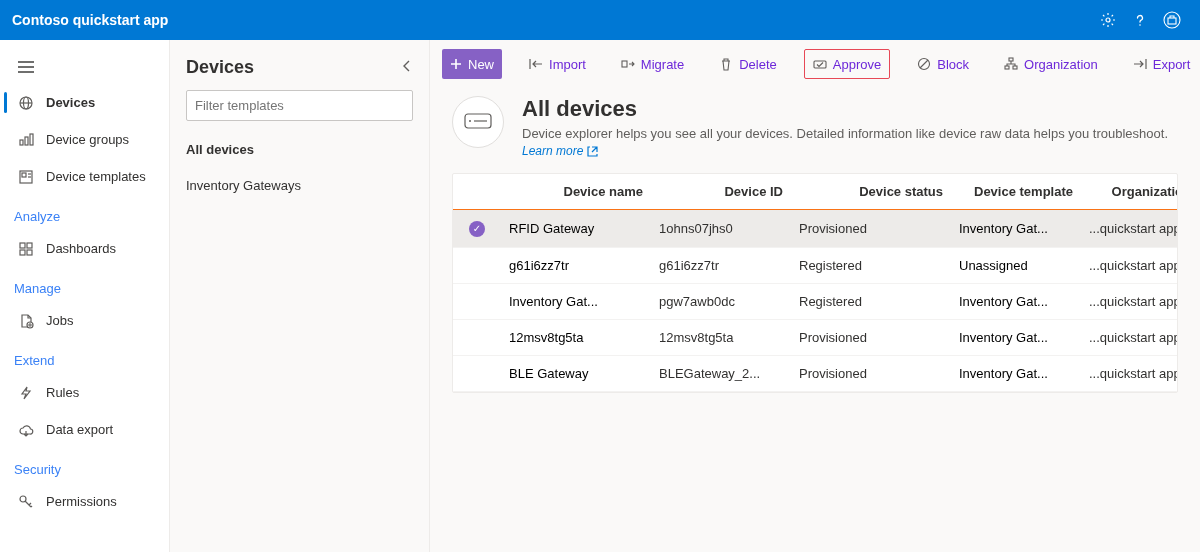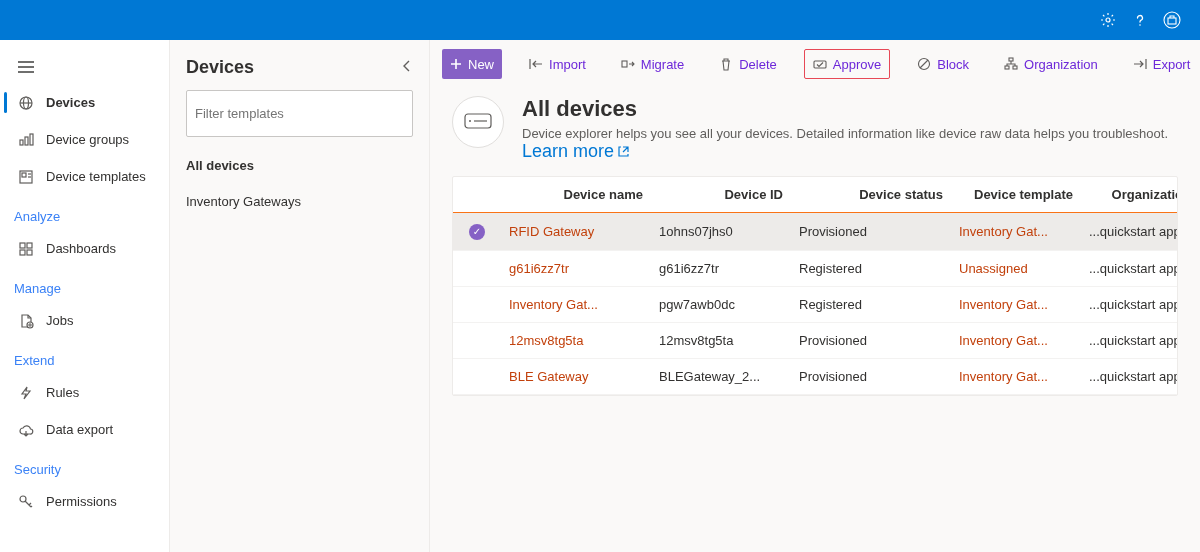--- a/index.html
+++ b/index.html
@@ -15,51 +15,52 @@
 .nav{width:170px;border-right:1px solid #edebe9;display:flex;flex-direction:column;padding-top:10px;}
 .burger{height:34px;display:flex;align-items:center;padding-left:18px;}
 .nav-item{height:37px;display:flex;align-items:center;padding-left:18px;font-size:13px;cursor:pointer;gap:12px;position:relative;}
 .nav-item.active{background:#fff;font-weight:600;}
 .nav-item.active::before{content:"";position:absolute;left:4px;top:8px;bottom:8px;width:3px;background:#0078d4;border-radius:2px;}
 .nav-section{font-size:13px;color:#3b82f6;padding:14px 0 6px 14px;font-weight:400;}
 .nav-icon{width:16px;height:16px;display:flex;align-items:center;justify-content:center;color:#605e5c;}
 .subpanel{width:260px;border-right:1px solid #edebe9;background:#faf9f8;padding:10px 16px;}
 .subpanel-head{display:flex;align-items:center;justify-content:space-between;height:34px;}
 .subpanel-title{font-size:18px;font-weight:600;}
-.filter-input{width:100%;height:47px;border:1px solid #c8c6c4;border-radius:2px;padding:0 8px;font-size:13px;margin:6px 0 10px;background:#fff;}
+.filter-input{width:100%;height:31px;border:1px solid #c8c6c4;border-radius:2px;padding:0 8px;font-size:13px;margin:6px 0 10px;background:#fff;}
 .template-item{height:36px;display:flex;align-items:center;font-size:13px;cursor:pointer;}
 .template-item.sel{font-weight:600;}
 .main{flex:1;background:#faf9f8;display:flex;flex-direction:column;overflow:hidden;}
 .toolbar{height:40px;display:flex;align-items:center;padding:0 12px;gap:19px;margin-top:4px;}
 .tbtn{height:30px;display:flex;align-items:center;padding:0 8px;font-size:13px;color:#6d28d9;cursor:pointer;gap:6px;border-radius:2px;}
 .tbtn svg{color:#605e5c;}
 .tbtn.primary{background:#8661c5;color:#fff;}
 .tbtn.primary svg{color:#fff;}
 .tbtn.highlight{border:1px solid #e74856;}
 .toolbar-spacer{flex:1;}
 .ticon{width:30px;height:30px;display:flex;align-items:center;justify-content:center;cursor:pointer;color:#605e5c;}
 .hero{display:flex;padding:12px 22px 14px 22px;gap:18px;align-items:flex-start;}
 .hero-icon{width:52px;height:52px;border:1px solid #e1dfdd;border-radius:50%;display:flex;align-items:center;justify-content:center;background:#fff;color:#605e5c;flex:none;}
 .hero h1{font-size:22px;font-weight:600;margin-bottom:4px;}
 .hero p{font-size:13px;color:#605e5c;}
-.learn{color:#0078d4;font-size:18px;display:inline-flex;align-items:center;gap:4px;cursor:pointer;}
+.learn{color:#0078d4;font-size:12px;display:inline-flex;align-items:center;gap:4px;cursor:pointer;font-style:italic;}
 .table-wrap{margin:0 22px;background:#fff;border:1px solid #edebe9;border-radius:2px;overflow:hidden;}
 .table{width:100%;border-collapse:collapse;table-layout:fixed;font-size:13px;}
 .table th{text-align:right;font-weight:600;padding:10px 8px;border-bottom:1px solid #f97316;}
 .table td{padding:10px 8px;border-bottom:1px solid #f3f2f1;white-space:nowrap;overflow:hidden;text-overflow:ellipsis;}
 .table tr.sel td{background:#edebe9;}
-.link{color:#c2410c;cursor:pointer;}
+.link{color:#000000;cursor:pointer;}
 .chk{width:40px;text-align:center;}
 .chkcircle{display:inline-flex;width:16px;height:16px;border-radius:50%;background:#8661c5;color:#fff;align-items:center;justify-content:center;font-size:10px;}
 col.c-chk{width:48px}col.c-name{width:150px}col.c-id{width:140px}col.c-status{width:160px}col.c-tmpl{width:130px}col.c-org{width:118px}
 </style>
 </head>
 <body>
 
 <div class="header">
+  <div class="header-title">Contoso quickstart app</div>
   <div class="header-spacer"></div>
   <div class="hicon">
     <svg width="16" height="16" viewBox="0 0 16 16">
         <circle cx="8" cy="8" r="2" fill="none" stroke="#fff" stroke-width="1.2"></circle>
         <path d="M8 1v2M8 13v2M1 8h2M13 8h2M3 3l1.4 1.4M11.6 11.6 13 13M13 3l-1.4 1.4M4.4 11.6 3 13" stroke="#fff" stroke-width="1.2"></path>
       </svg>
   </div>
   <div class="hicon">
     <svg width="16" height="16" viewBox="0 0 16 16">
         <path d="M5.5 6a2.5 2.5 0 1 1 3.3 2.4C8 8.7 8 9.3 8 10" fill="none" stroke="#fff" stroke-width="1.3" stroke-linecap="round"></path>

